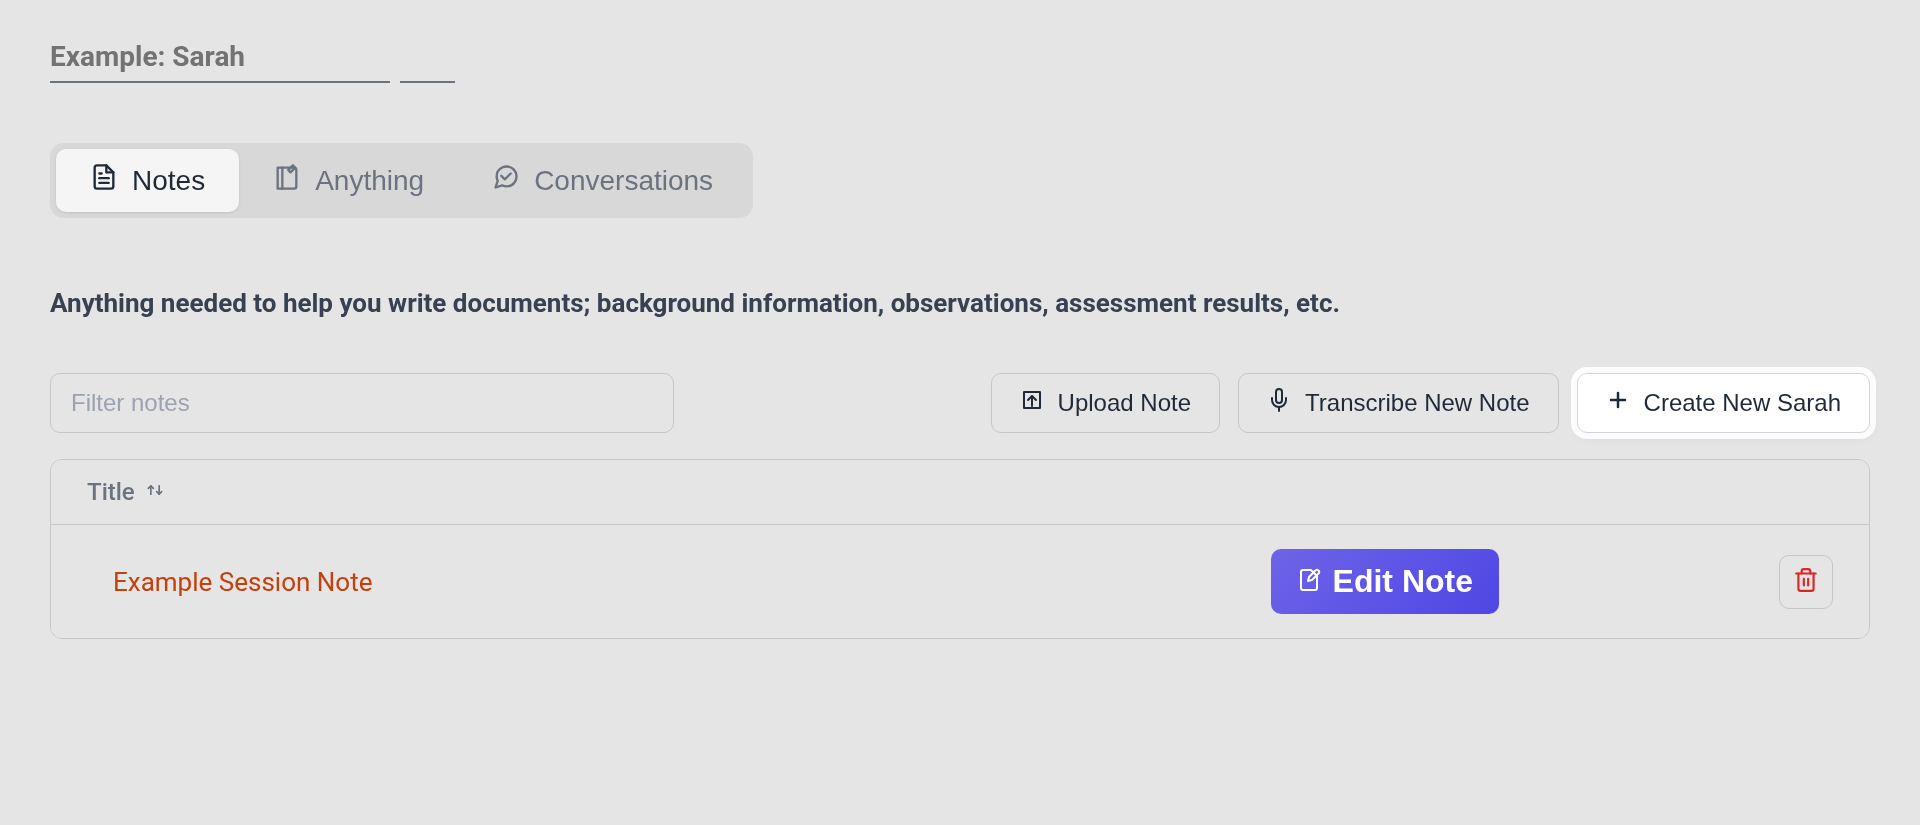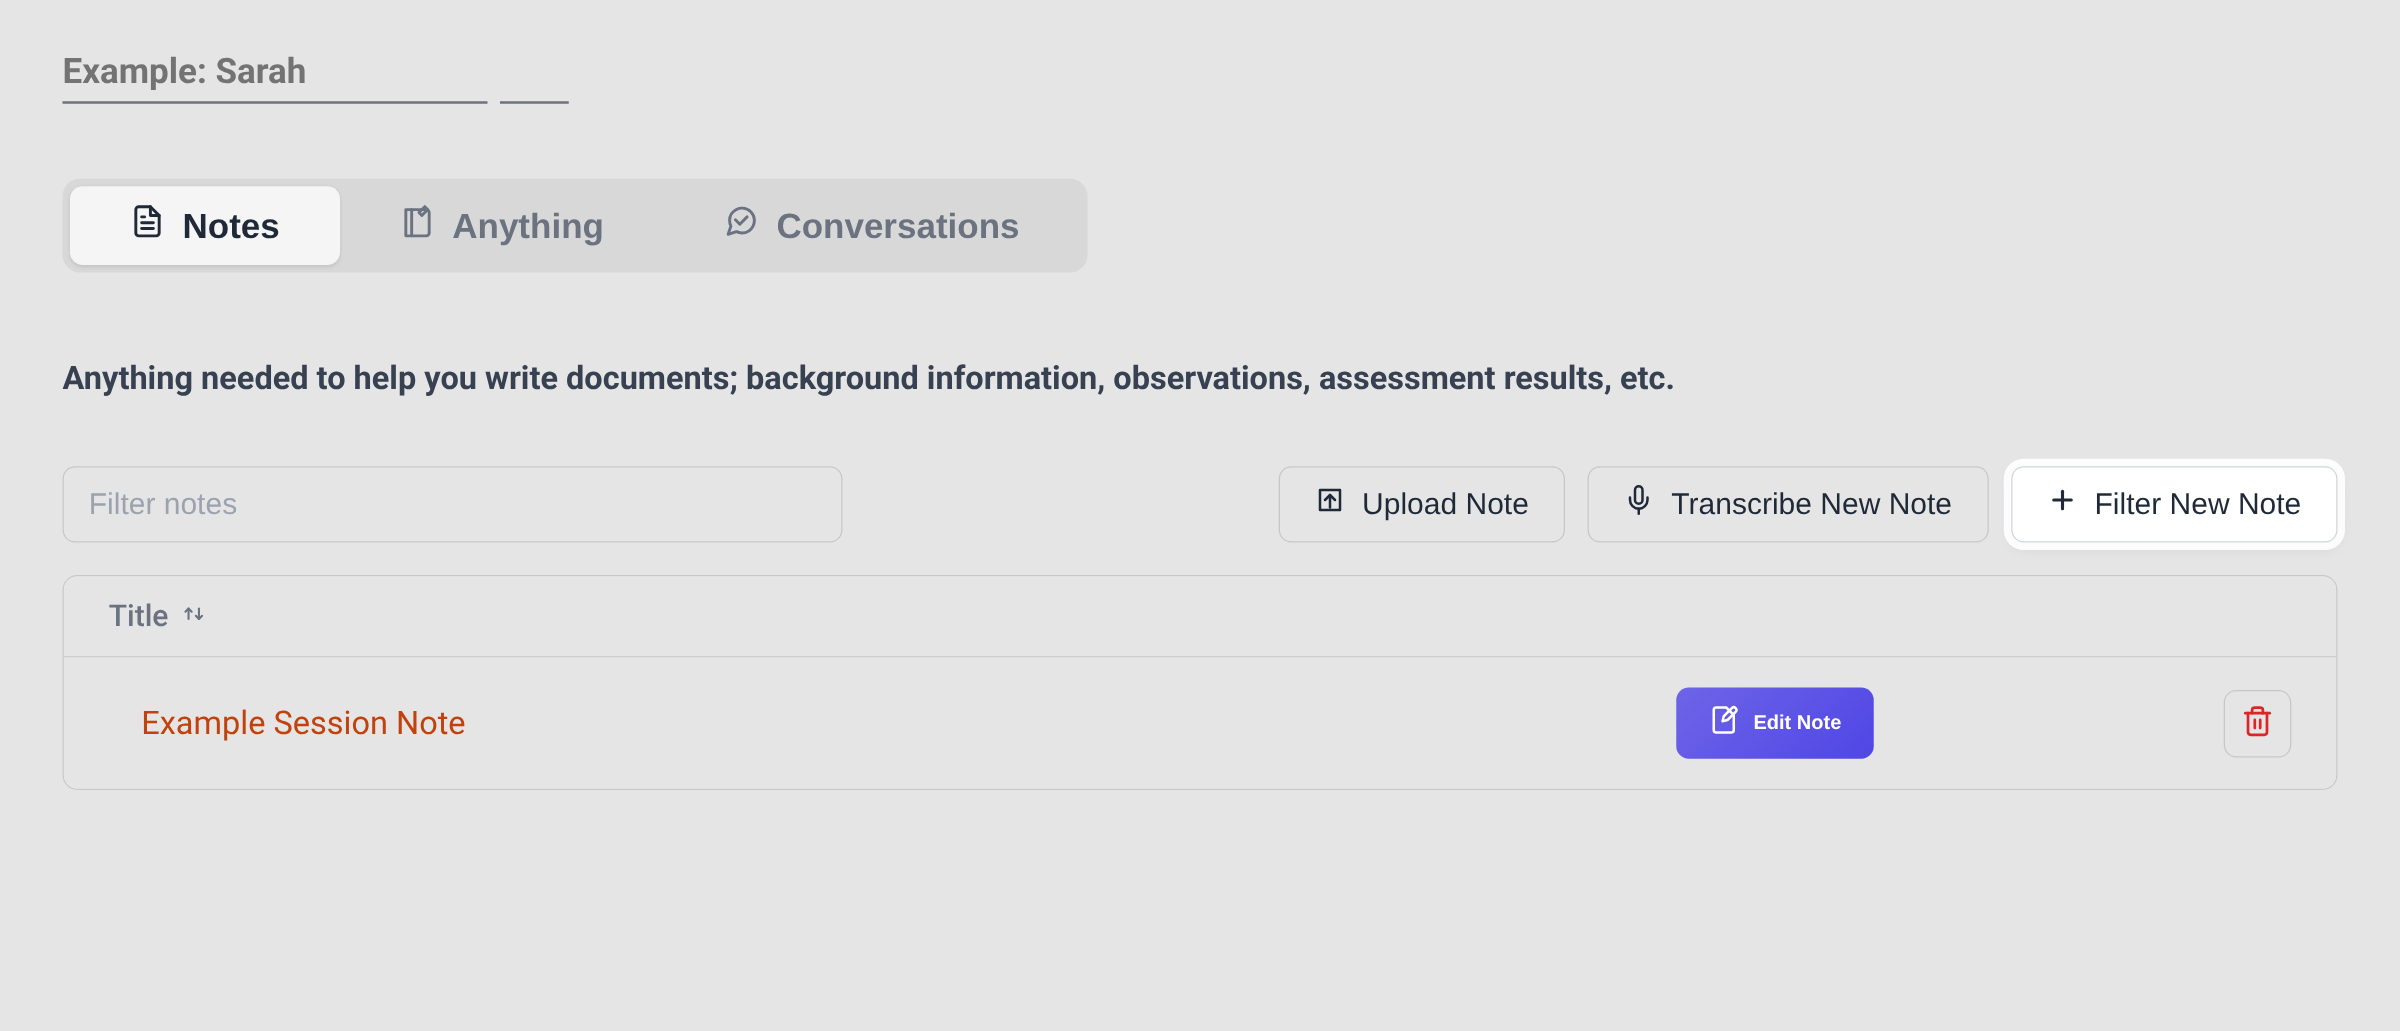--- a/index.html
+++ b/index.html
@@ -47,25 +47,25 @@
       border-radius: 14px;
       padding: 6px;
       gap: 0;
       margin-bottom: 70px;
     }
     
     .tab {
       display: inline-flex;
       align-items: center;
       gap: 14px;
-      padding: 14px 48px;
+      padding: 14px 34px;
       border-radius: 10px;
       cursor: pointer;
       font-size: 28px;
-      font-weight: 700;
+      font-weight: 400;
       color: #6b7280;
       border: none;
       background: transparent;
     }
     
     .tab.active {
       background: #f5f5f5;
       color: #1f2937;
       box-shadow: 0 1px 3px rgba(0,0,0,0.1);
     }
@@ -175,21 +175,21 @@
       font-weight: 400;
       color: #c2410c;
       flex: 1;
     }
     
     .btn-edit {
       display: inline-flex;
       align-items: center;
       gap: 12px;
       padding: 14px 26px;
-      font-size: 16px;
+      font-size: 32px;
       font-weight: 600;
       color: #ffffff;
       background: linear-gradient(135deg, #6e64e8 0%, #4f46e5 100%);
       border: none;
       border-radius: 10px;
       cursor: pointer;
       margin-right: 280px;
     }
     
     .btn-edit svg {
@@ -291,21 +291,21 @@
     <span>Transcribe New Note</span>
   </button>
 
   <button class="btn highlight">
     <span>
       <svg viewBox="0 0 24 24" fill="none" stroke="currentColor" stroke-width="2.5" stroke-linecap="round" stroke-linejoin="round">
         <line x1="12" y1="5" x2="12" y2="19"></line>
         <line x1="5" y1="12" x2="19" y2="12"></line>
       </svg>
     </span>
-    <span>Filter New Note</span>
+    <span>Create New Sarah</span>
   </button>
 </div>
 
 <div class="table">
   <div class="table-header">
     <div class="col-header">
       <span>Title</span>
       <span>
         <svg viewBox="0 0 24 24" fill="none" stroke="currentColor" stroke-width="2" stroke-linecap="round" stroke-linejoin="round">
           <path d="M7 17V7"></path>

